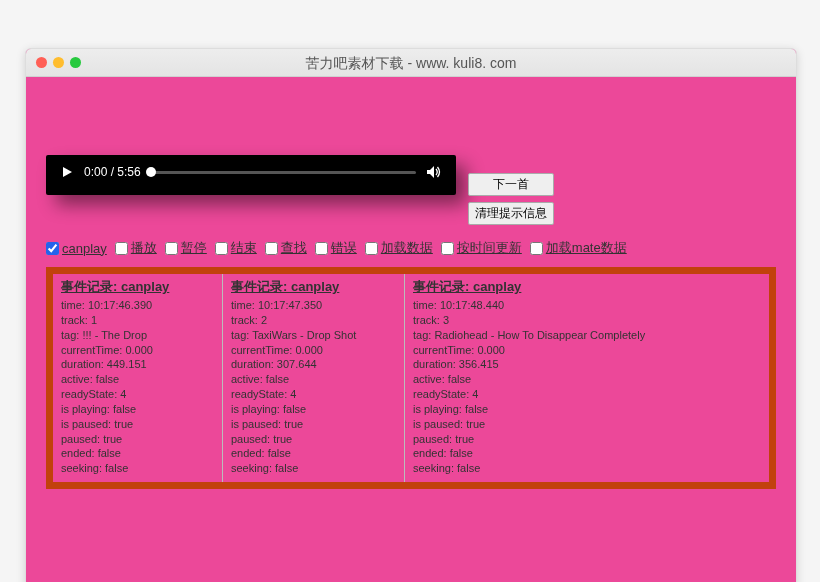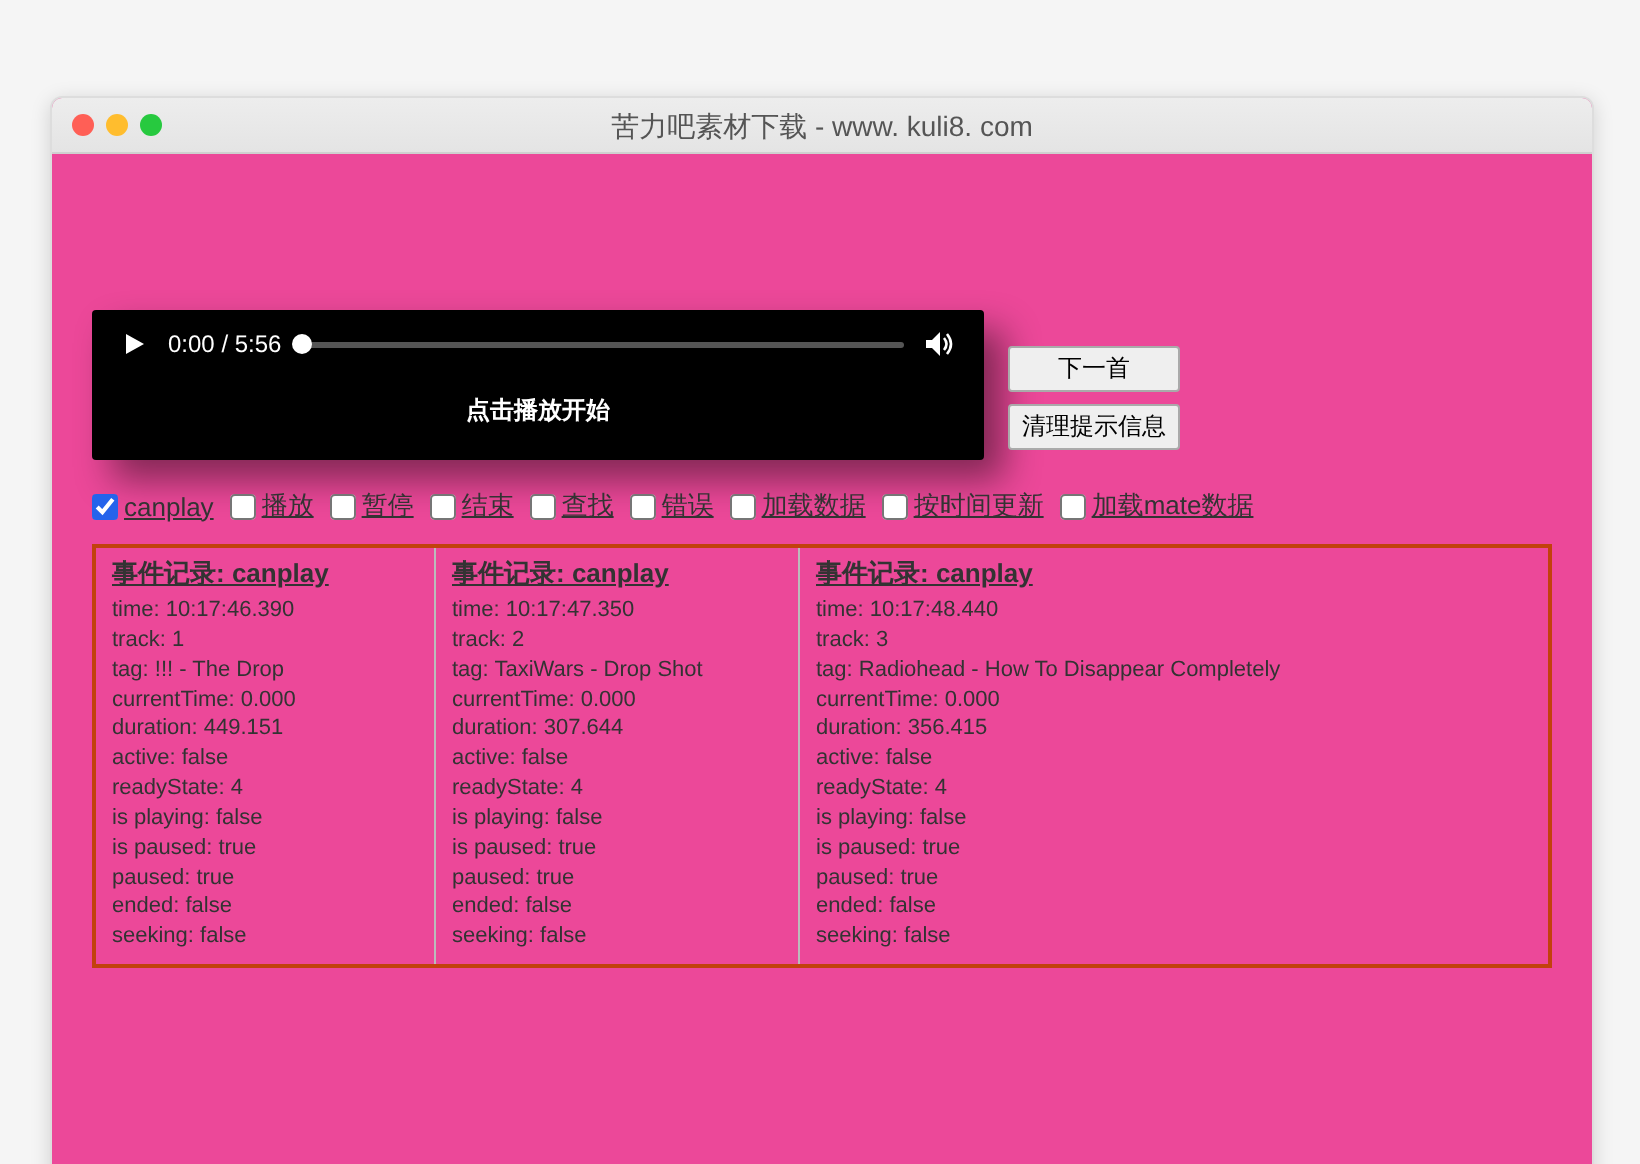--- a/index.html
+++ b/index.html
@@ -37,21 +37,21 @@
   .traffic { position: absolute; left: 10px; top: 8px; display: flex; gap: 6px; }
   .dot { width: 11px; height: 11px; border-radius: 50%; }
   .dot.red { background:#ff5f56; }
   .dot.yellow { background:#ffbd2e; }
   .dot.green { background:#27c93f; }
 
   .content { padding: 0 20px 20px 20px; }
 
   .player-row { display:flex; align-items:flex-start; gap:12px; margin-top: 78px; }
   .player {
-    width: 446px;
+    width: 410px;
     background: #000;
     color: #fff;
     border-radius: 2px;
     padding: 10px 14px 16px 14px;
     box-shadow: 10px 10px 18px rgba(0,0,0,0.45);
   }
   .controls { display:flex; align-items:center; gap:10px; font-size:12px; }
   .play-btn svg { display:block; }
   .time { font-size:12px; white-space:nowrap; }
   .progress {
@@ -68,21 +68,21 @@
   .btn {
     font-size:12px; padding:2px 6px; background:#efefef;
     border:1px solid #aaa; border-radius:2px; cursor:pointer;
     white-space:nowrap;
   }
 
   .checks { margin-top:14px; display:flex; flex-wrap:wrap; align-items:center; gap:4px 8px; }
   .checks label { display:flex; align-items:center; gap:3px; font-size:13px;text-decoration:underline; }
   .checks input[type="checkbox"] { width:13px; height:13px; accent-color:#2563eb; }
 
-  .log { margin-top:10px; border:2px solid #c2410c; display:flex; }
+  .log { margin-top:10px; border:7px solid #c2410c; display:flex; }
   .col { border-right:1px solid #bbb; padding:4px 8px 6px 8px; flex:0 0 auto; }
   .col:last-child { border-right:none; }
   .col .hdr { font-weight:bold; text-decoration:underline; margin-bottom:2px; }
   .col .line { font-size:11px; line-height:1.35; white-space:nowrap; }
   .c0 { width:170px; }
   .c1 { width:182px; }
   .c2 { flex:1; }
 </style>
 </head>
 <body>
@@ -112,21 +112,20 @@
             <div class="thumb"></div>
           </div>
           <span class="vol">
             <svg width="16" height="14" viewBox="0 0 16 14">
               <polygon points="1,5 4,5 8,1 8,13 4,9 1,9" fill="#fff"></polygon>
               <path d="M10 4 Q12.5 7 10 10" stroke="#fff" stroke-width="1.3" fill="none"></path>
               <path d="M11.5 2 Q15.5 7 11.5 12" stroke="#fff" stroke-width="1.3" fill="none"></path>
             </svg>
           </span>
         </div>
-        <div class="player-caption">点击播放开始</div>
       </div>
 
       <div class="side-btns">
         <button class="btn">下一首</button>
         <button class="btn">清理提示信息</button>
       </div>
     </div>
 
     <div class="checks" id="checks">
         <label>

